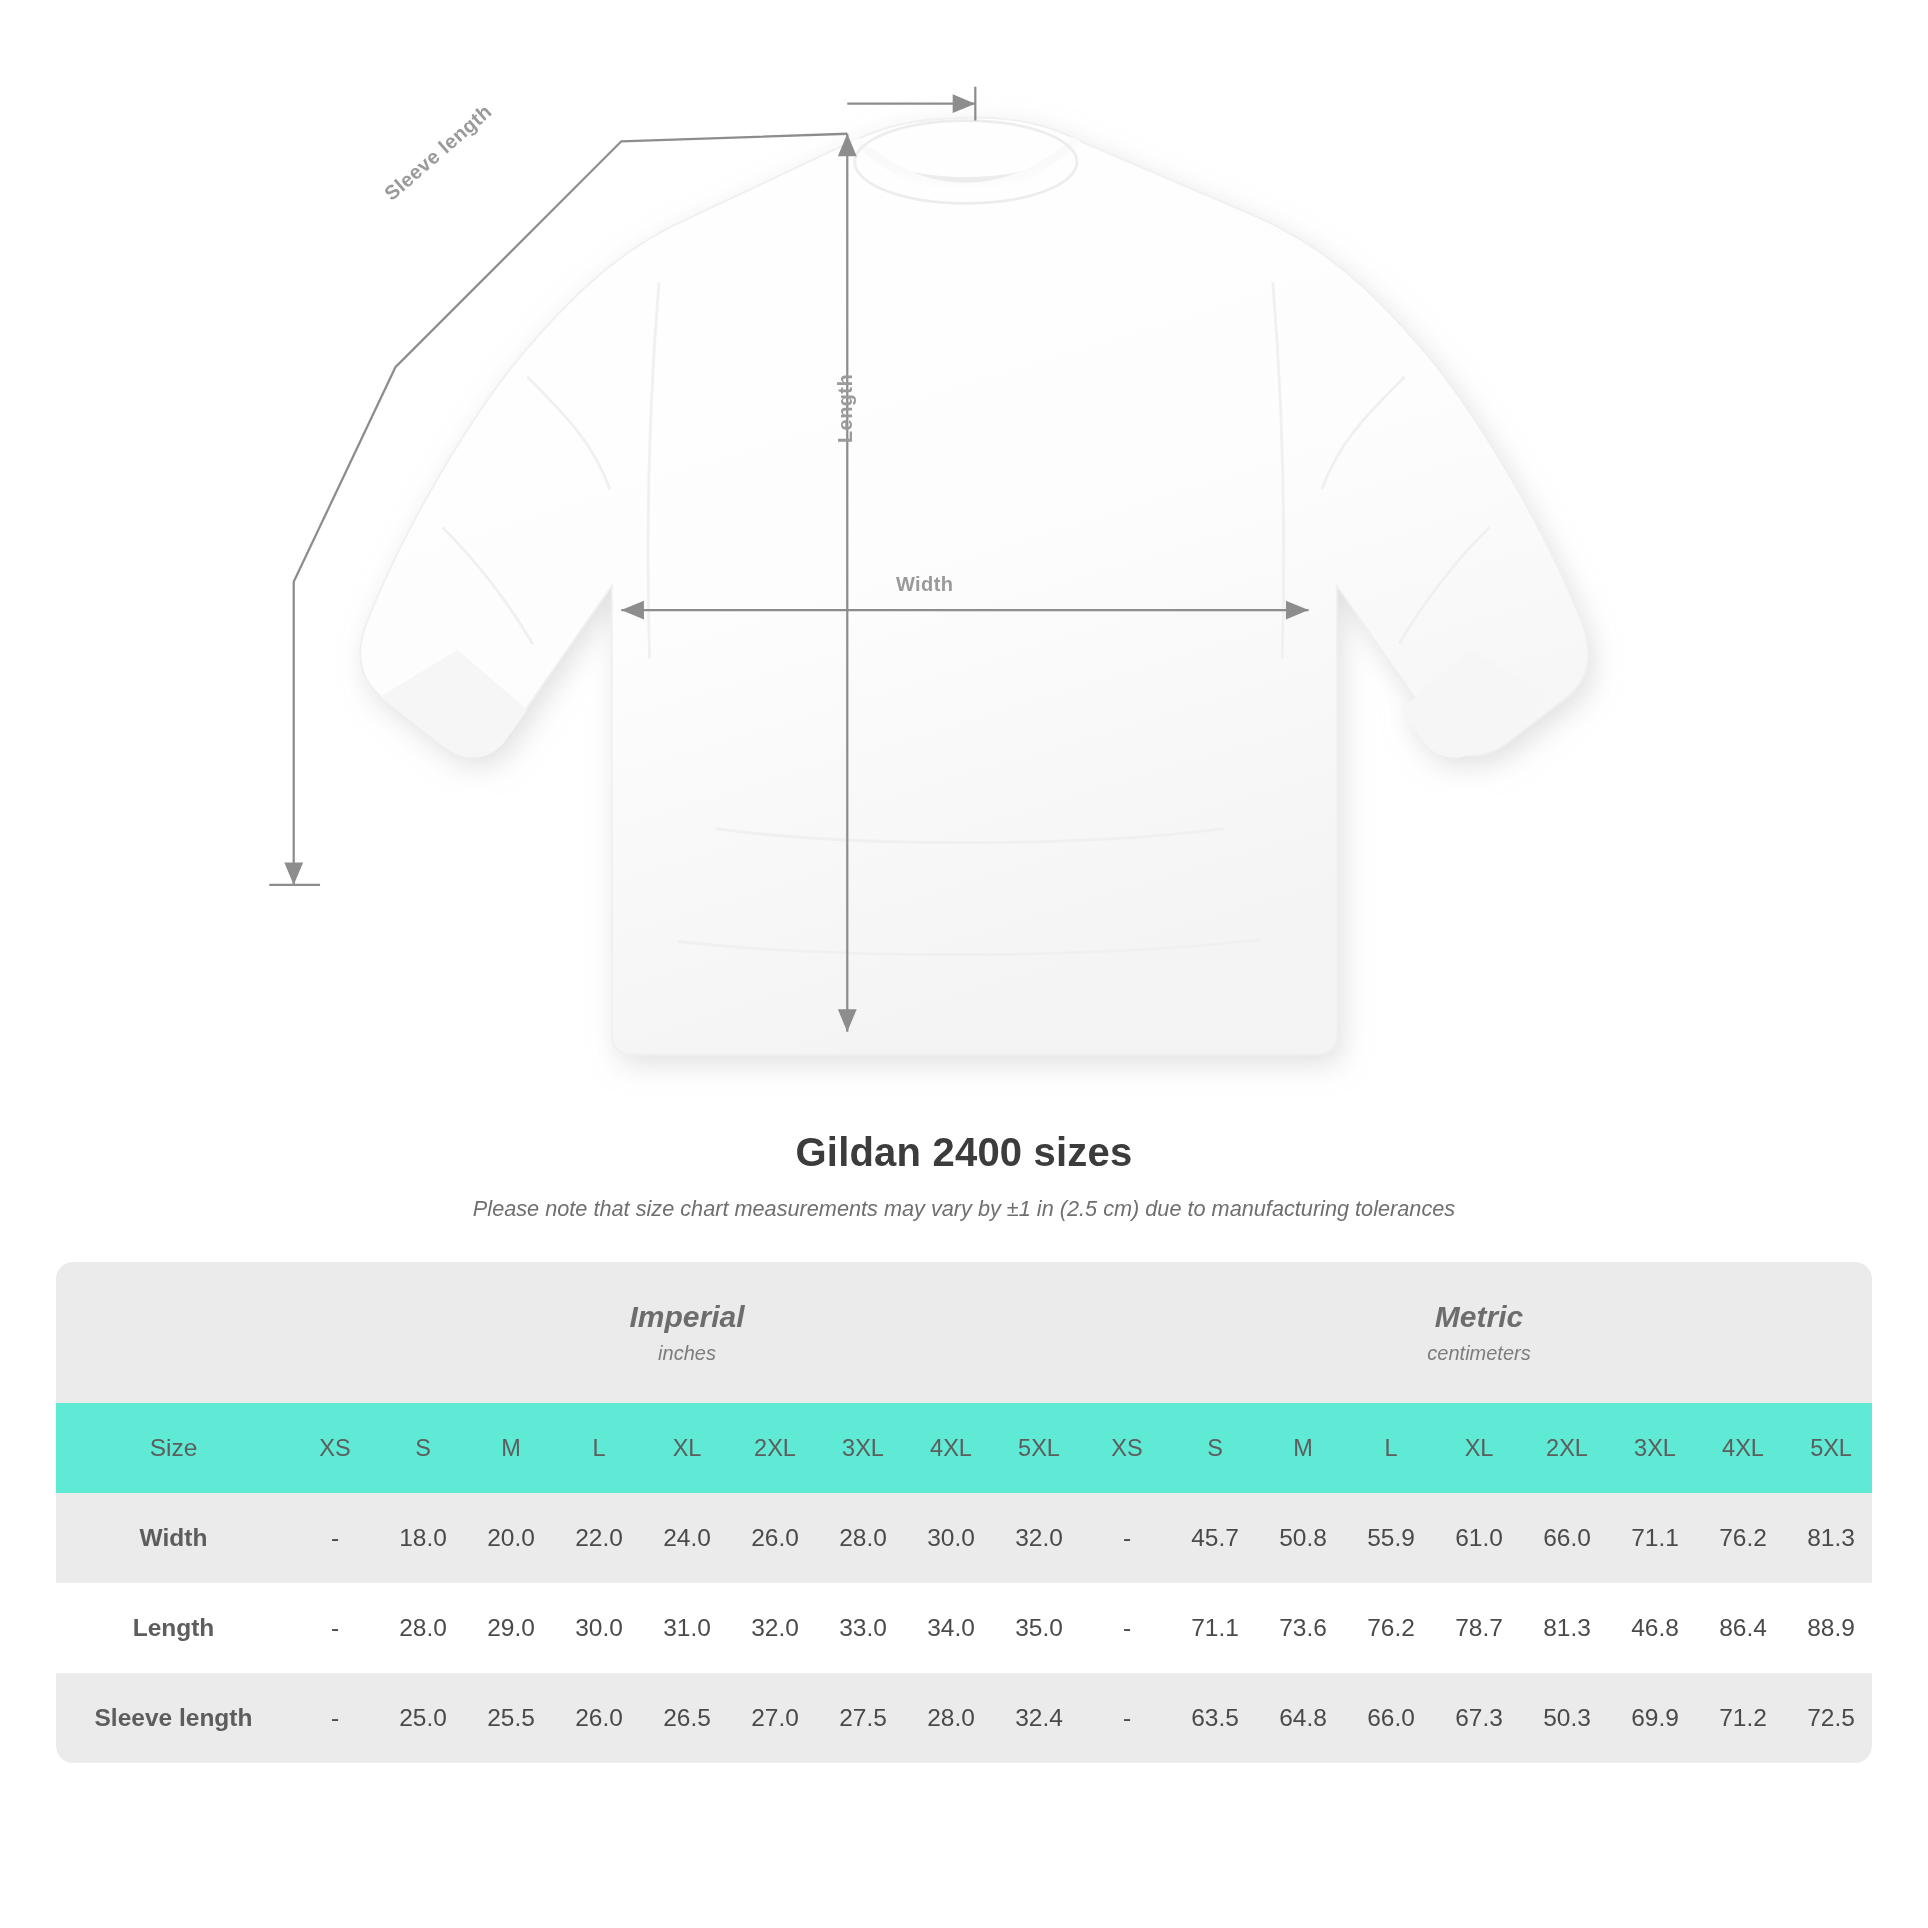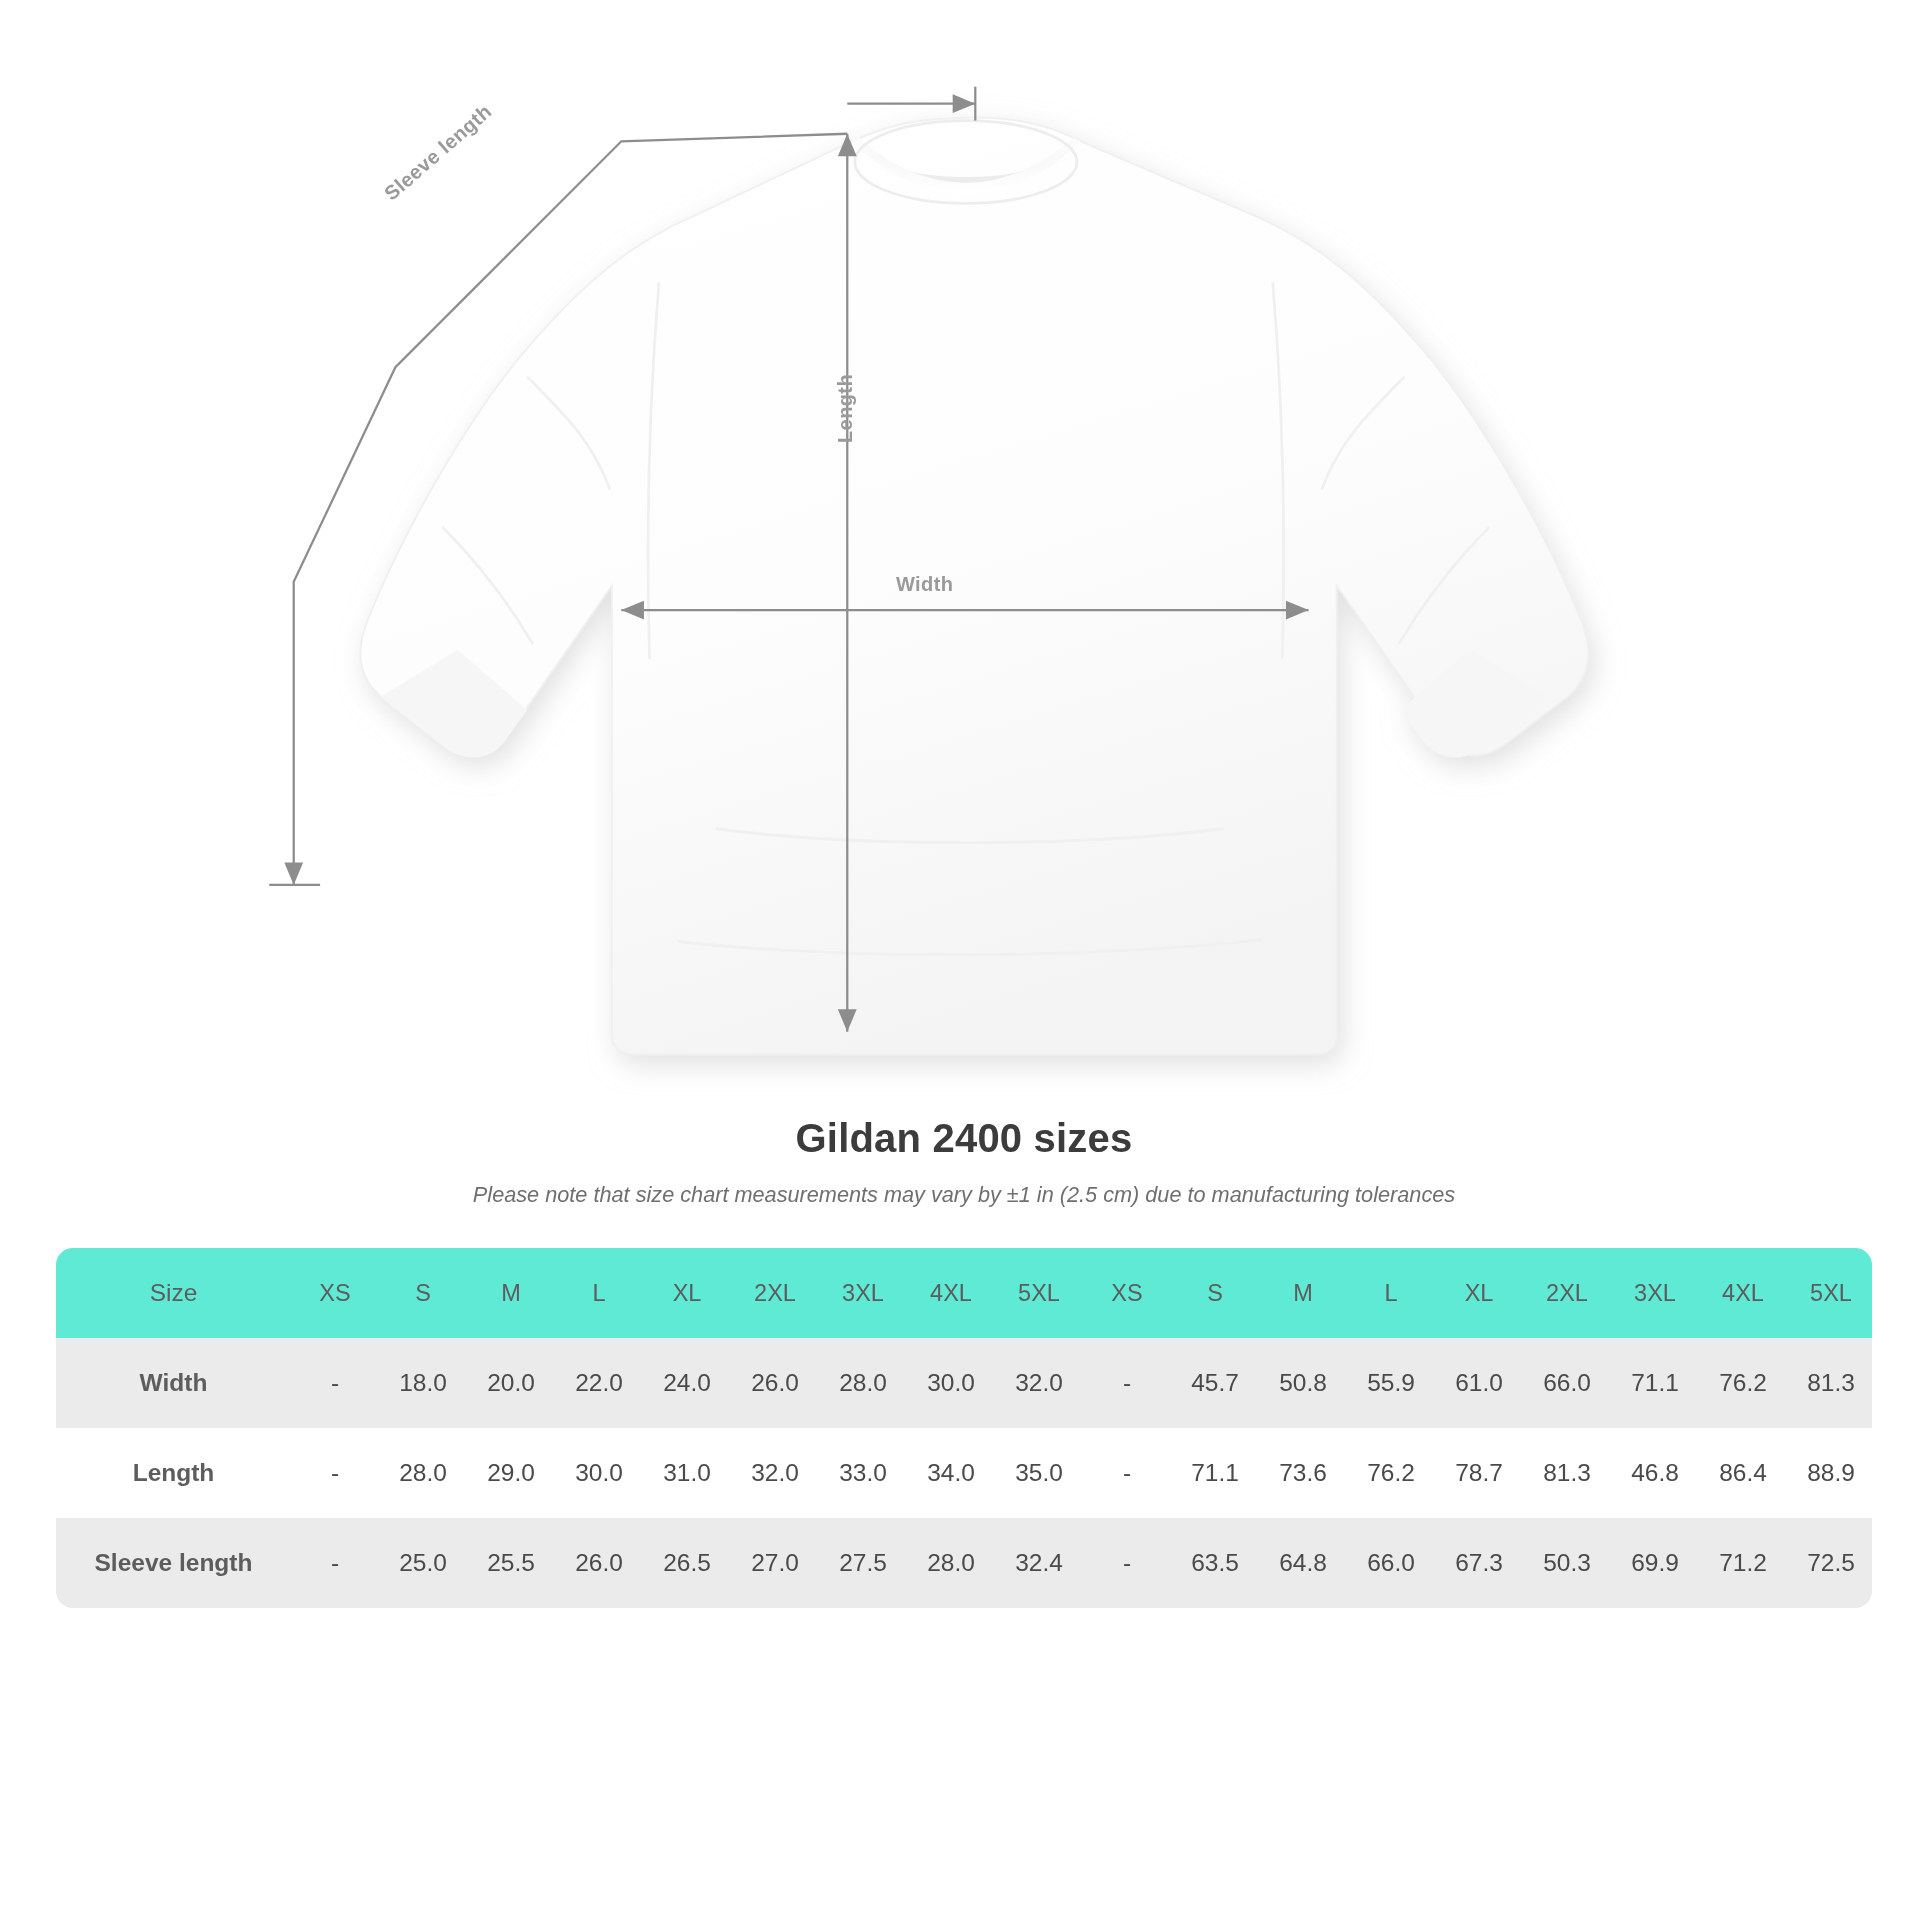--- a/index.html
+++ b/index.html
@@ -60,21 +60,21 @@
   .dim-label.sleeve-label {
     left: 380px;
     top: 188px;
     transform: rotate(-41deg);
     transform-origin: left top;
   }
 
   
   .title-block {
     text-align: center;
-    margin-top: 5px;
+    margin-top: 19px;
   }
   .chart-title {
     font-size: 40px;
     font-weight: bold;
     color: #3c3c3c;
     margin: 0;
     letter-spacing: 0.2px;
   }
   .chart-note {
     font-size: 21.7px;
@@ -272,20 +272,31 @@
           <col class="data-col">
           <col class="data-col">
           <col class="data-col">
         <col class="data-col">
           <col class="data-col">
           <col class="data-col">
           <col class="data-col">
       </colgroup>
 
       <tbody>
+          <tr>
+        <td class="corner-cell"></td>
+        <td class="unit-head" colspan="9">
+          <div class="unit-name">Imperial</div>
+          <div class="unit-sub">inches</div>
+        </td>
+        <td class="unit-head" colspan="9">
+          <div class="unit-name">Metric</div>
+          <div class="unit-sub">centimeters</div>
+        </td>
+      </tr>
 
       <tr class="head-row">
         <td class="rowlabel">Size</td>
         <td>XS</td>
         <td>S</td>
         <td>M</td>
         <td>L</td>
         <td>XL</td>
         <td>2XL</td>
         <td>3XL</td>

